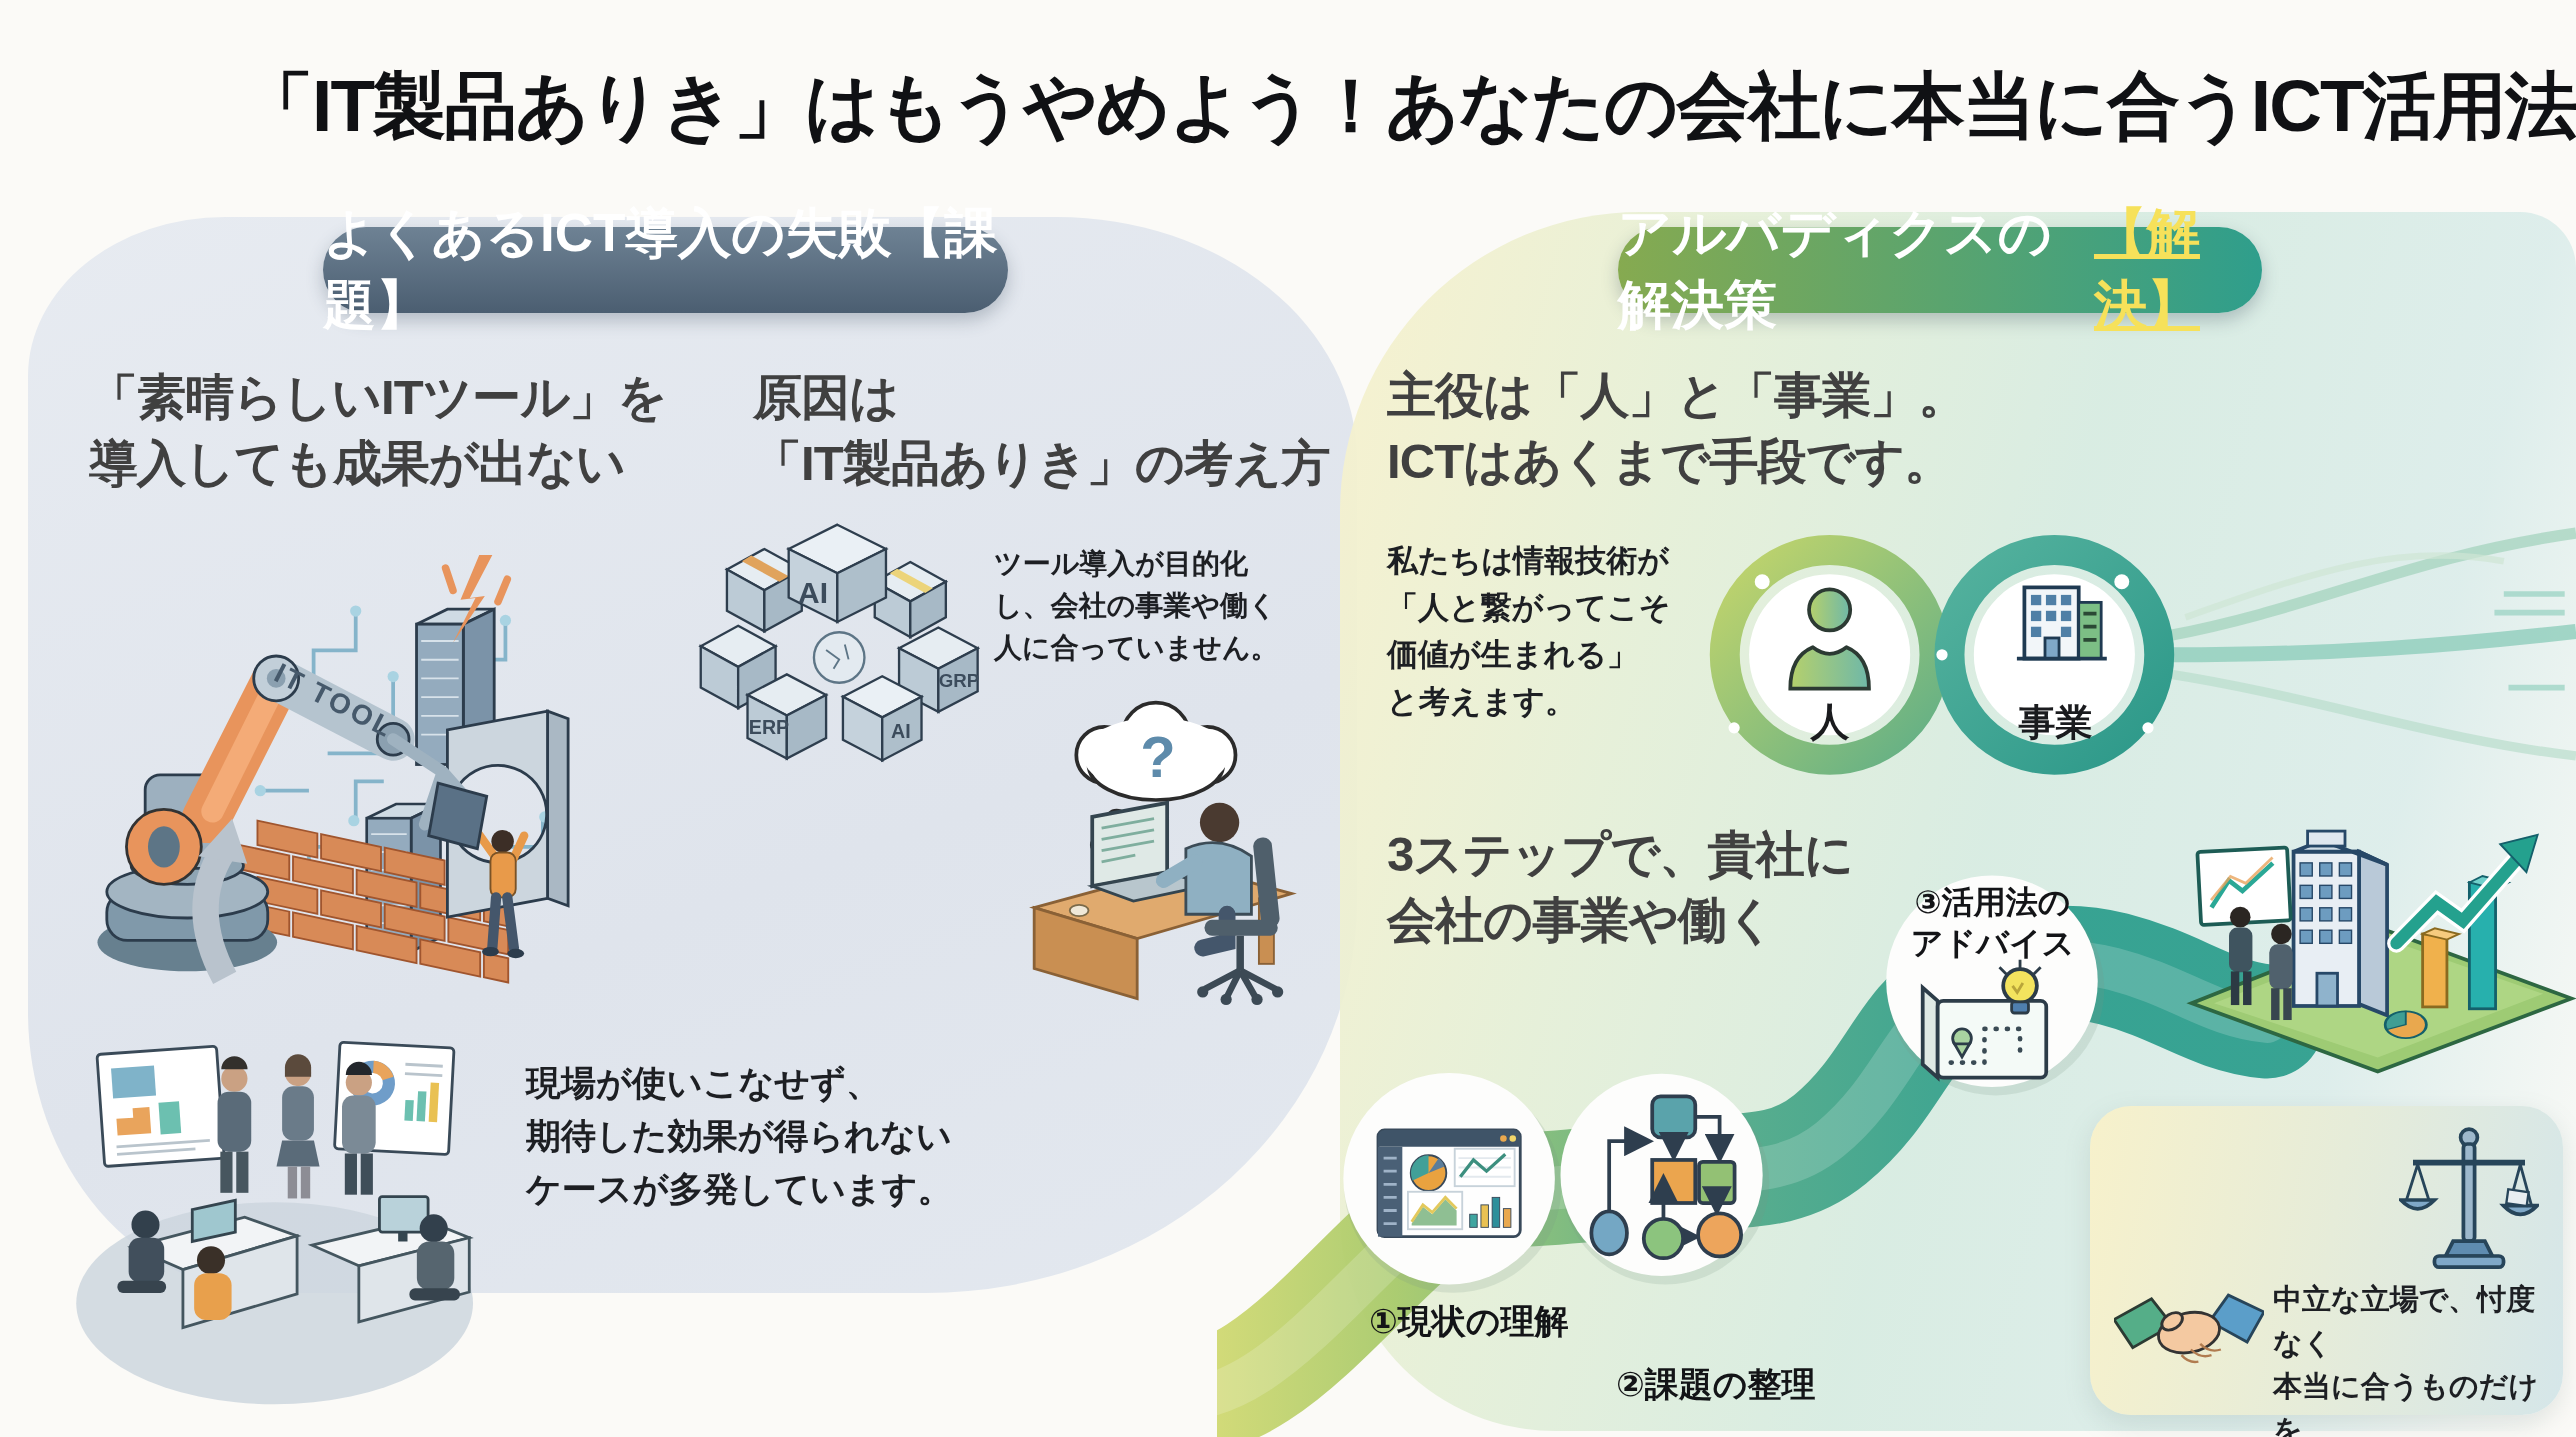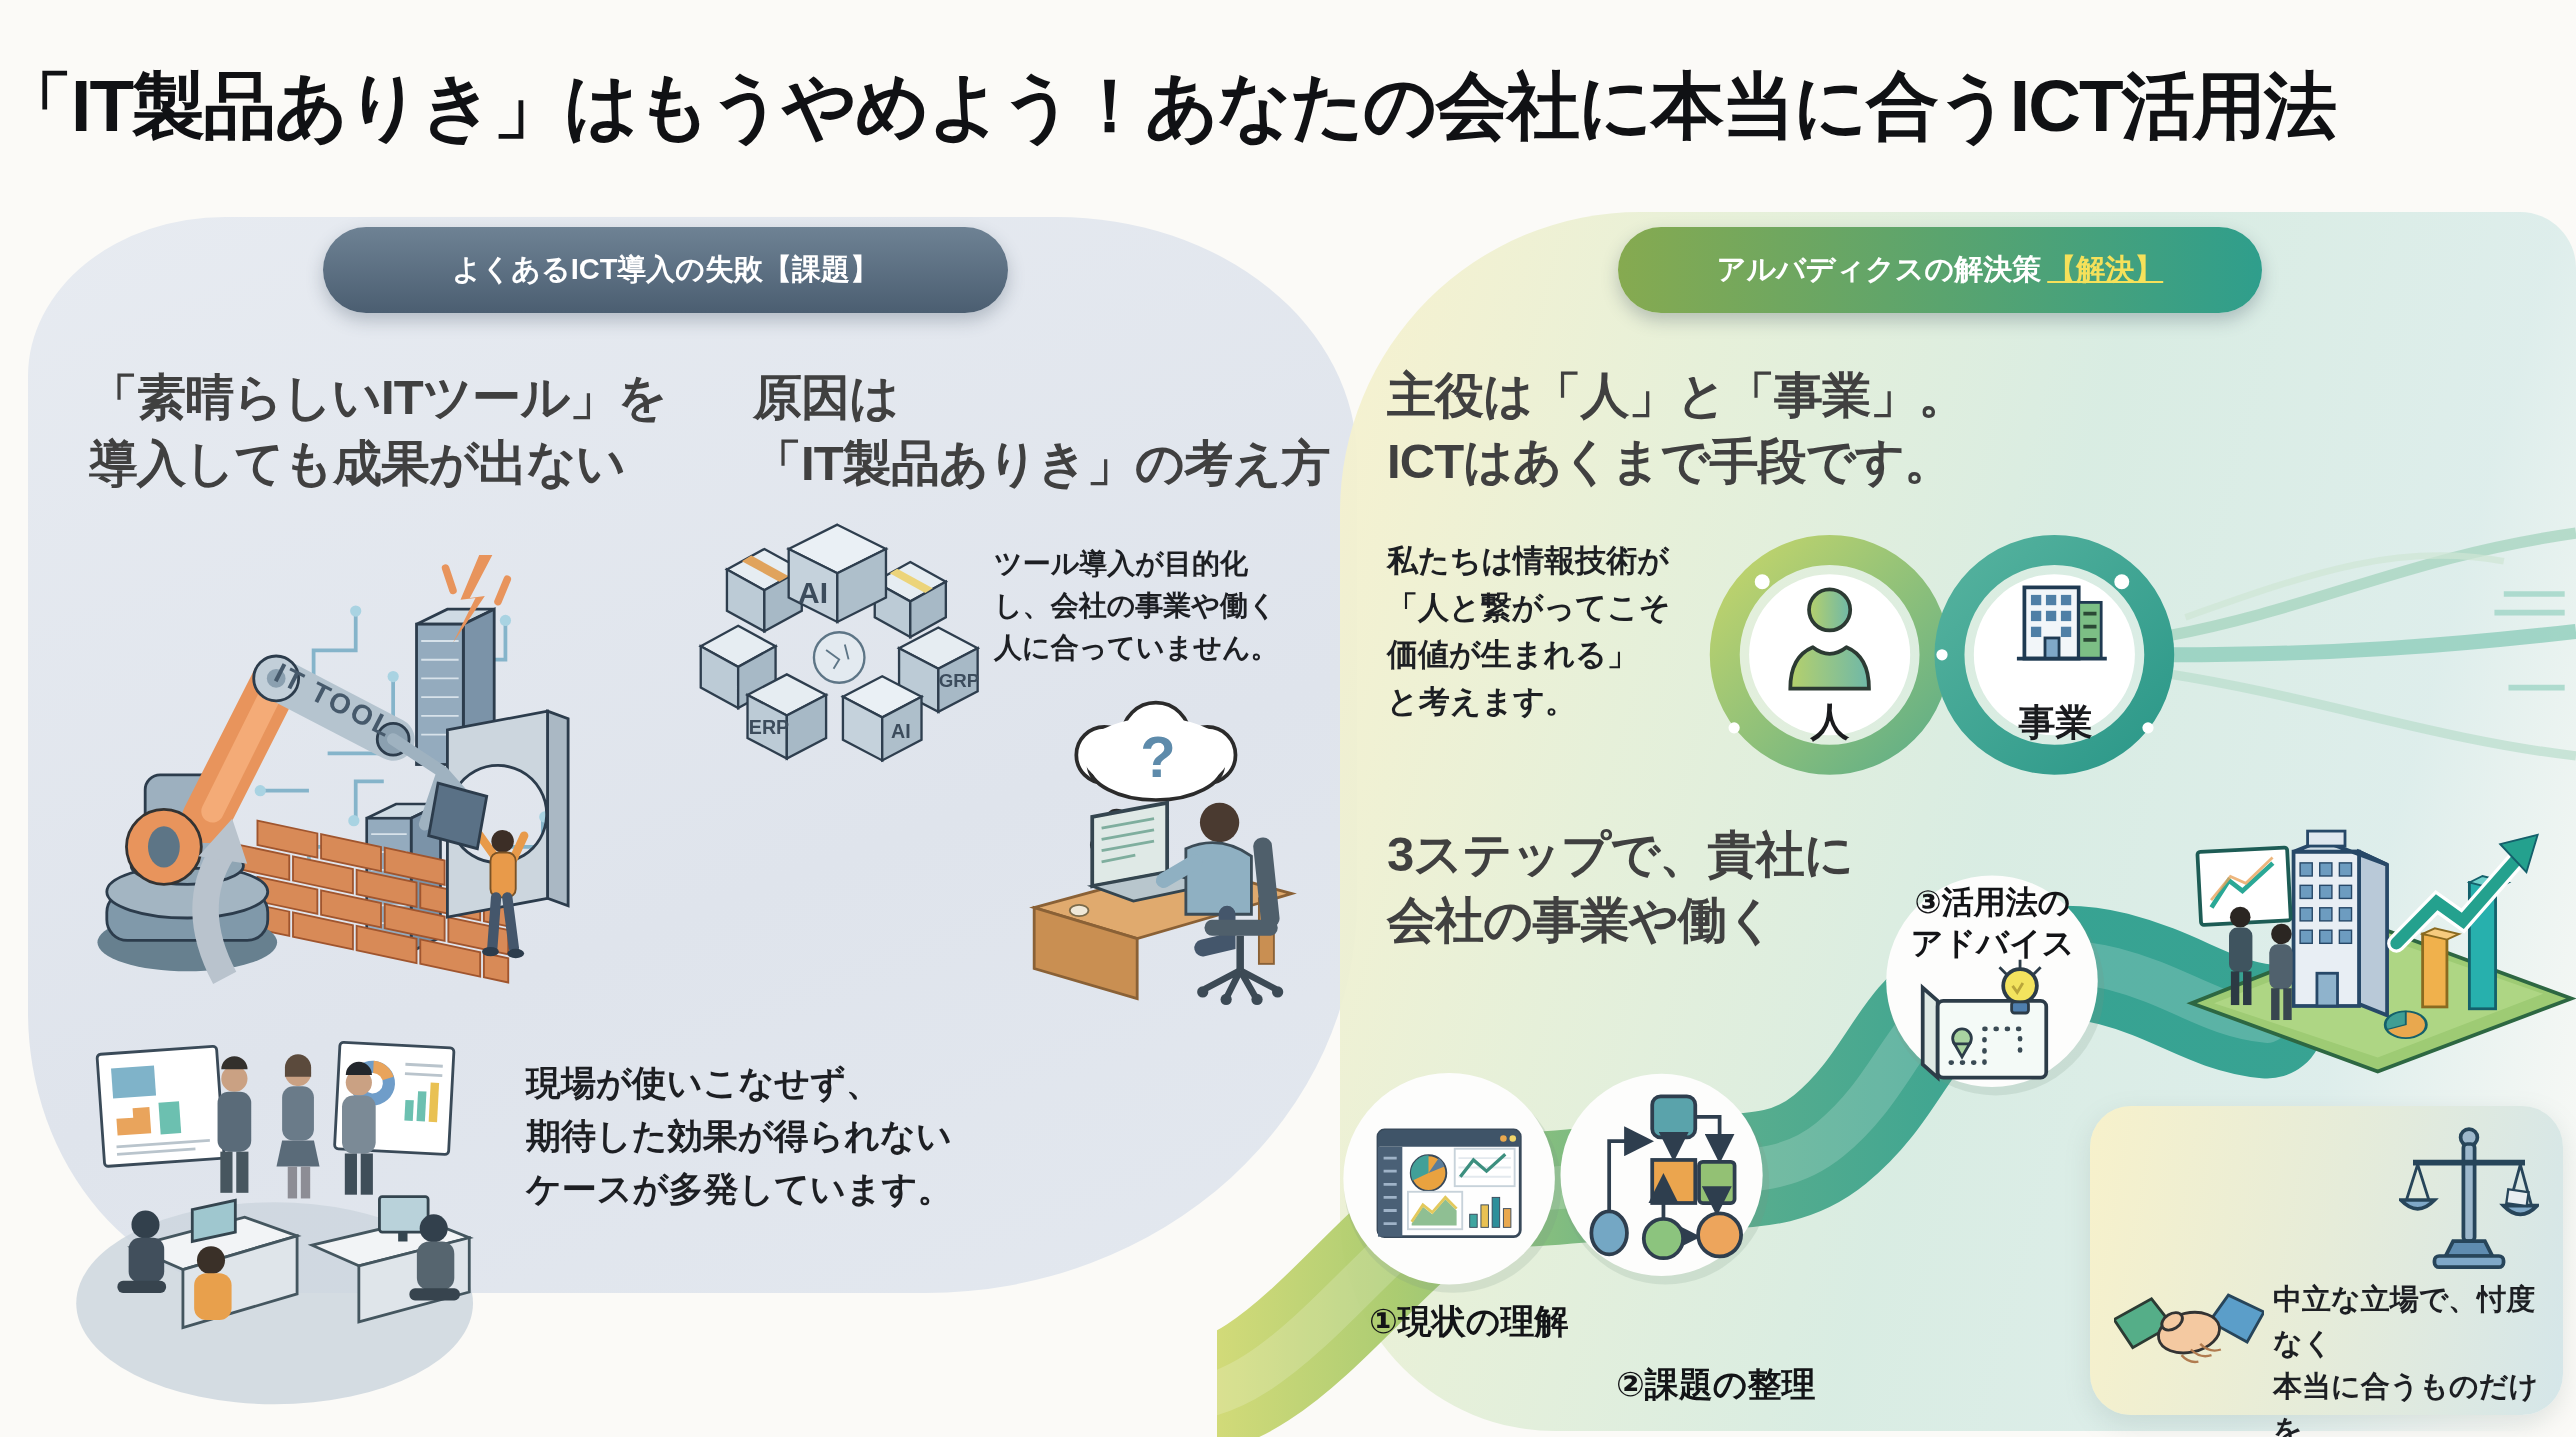--- a/index.html
+++ b/index.html
@@ -1,27 +1,27 @@
 <!DOCTYPE html>
 <html lang="ja" style="font-size:15px"><head>
 <meta charset="utf-8">
 <style>
   html,body{margin:0;padding:0;background:#fbfaf7;}
   .canvas{position:relative;width:2576px;height:1438px;overflow:hidden;background:#fbfaf7;
           font-family:"Liberation Sans","DejaVu Sans",sans-serif;color:#17181a;}
   .abs{position:absolute;}
   .pre{white-space:pre-line;}
-  .title{left:0;right:0;top:58px;text-align:left;font-size:73px;font-weight:900;letter-spacing:-1.9px;color:#101114;}
+  .title{left:0;right:0;top:58px;text-align:right;font-size:73px;font-weight:900;letter-spacing:-1.9px;color:#101114;}
   .blob-problem{left:28px;top:217px;width:1329px;height:1076px;background:linear-gradient(160deg,#e7ebf1,#dfe4ec 60%,#e3e8ef);
       border-radius:197px 300px 431px 243px / 159px 243px 393px 281px;}
   .wash-solution{left:1340px;top:212px;width:1236px;height:1219px;
       background:linear-gradient(105deg,rgba(245,241,206,.95) 3%,rgba(228,239,214,.9) 26%,rgba(211,234,223,.85) 52%,rgba(206,231,229,.65) 78%,rgba(250,250,247,.25) 98%);
       border-radius:300px 56px 56px 215px;}
   .badge{height:86px;border-radius:43px;display:flex;align-items:center;justify-content:center;
-      font-size:29px;font-weight:800;color:#fff;box-shadow:0 7.5px 17px rgba(50,70,85,.28);text-align:center;}
+      font-size:53px;font-weight:800;color:#fff;box-shadow:0 7.5px 17px rgba(50,70,85,.28);}
   .badge-problem{left:323px;top:227px;width:685px;background:linear-gradient(180deg,#6e8294,#4b5e71);}
   .badge-solution{left:1618px;top:227px;width:644px;background:linear-gradient(90deg,#86aa50,#2f9e8c);}
   .badge-solution .hl{color:#f6e15a;margin-left:6px;text-decoration:underline;}
   .h1{font-size:49px;font-weight:900;line-height:1.34;letter-spacing:-0.9px;color:#404040;}
   .note{font-weight:700;color:#1d1f23;}
   .ittool{font-size:28px;font-weight:800;color:#46596b;letter-spacing:2.8px;transform:rotate(27deg);}
   .qmark{font-size:58px;font-weight:900;color:#5e8bab;text-align:center;}
   .looplabel{font-weight:900;color:#1a1b1e;text-align:center;}
   .steplabel{font-size:34px;font-weight:900;color:#131417;}
   .promise{left:2090px;top:1106px;width:473px;height:309px;border-radius:41px;

